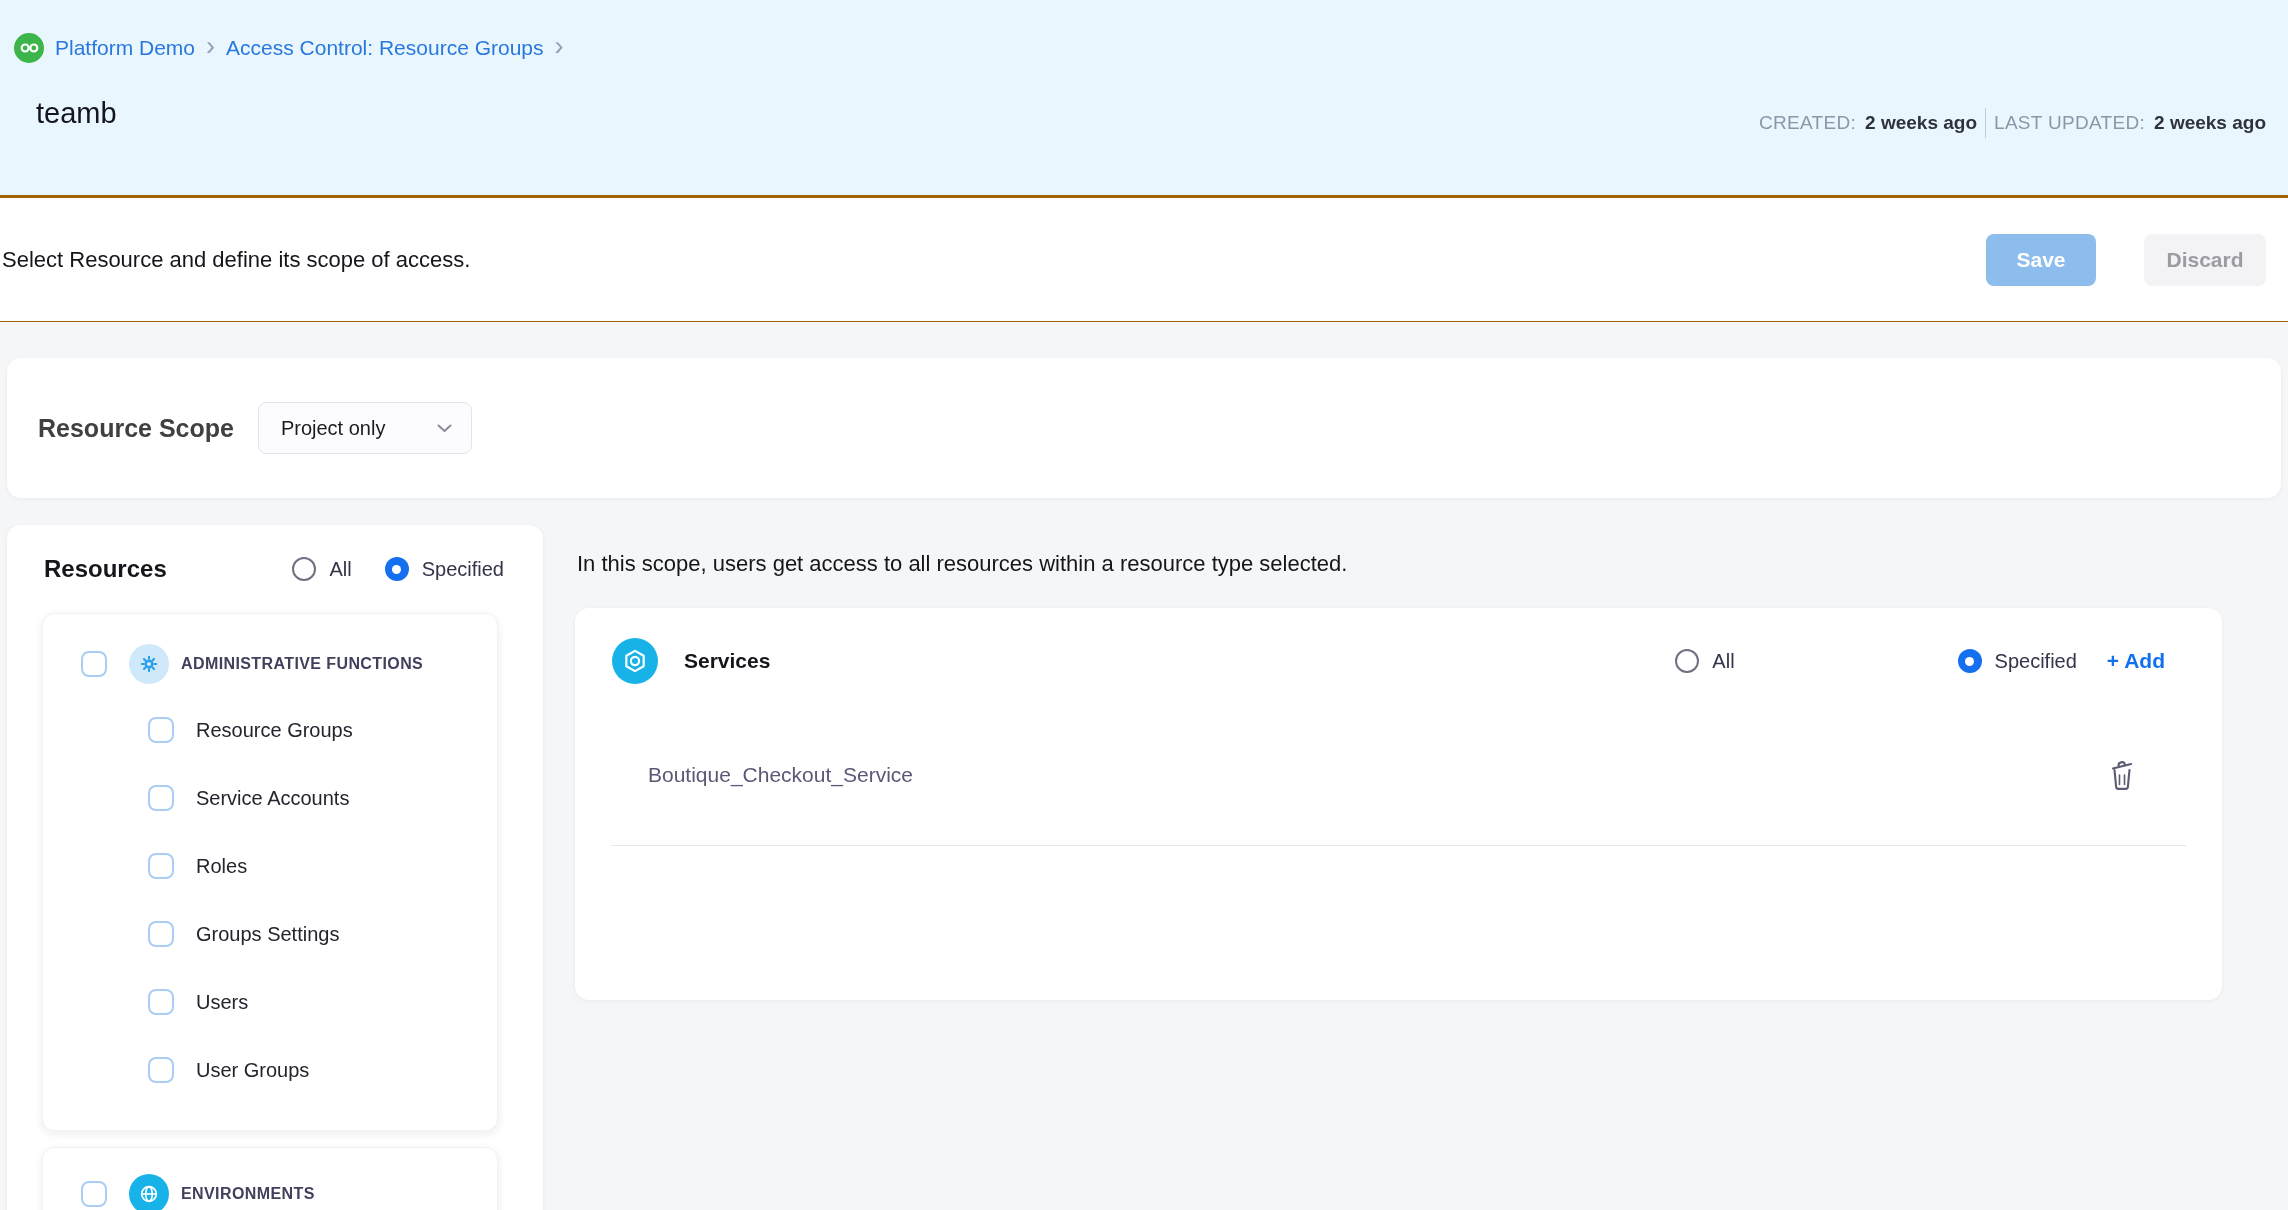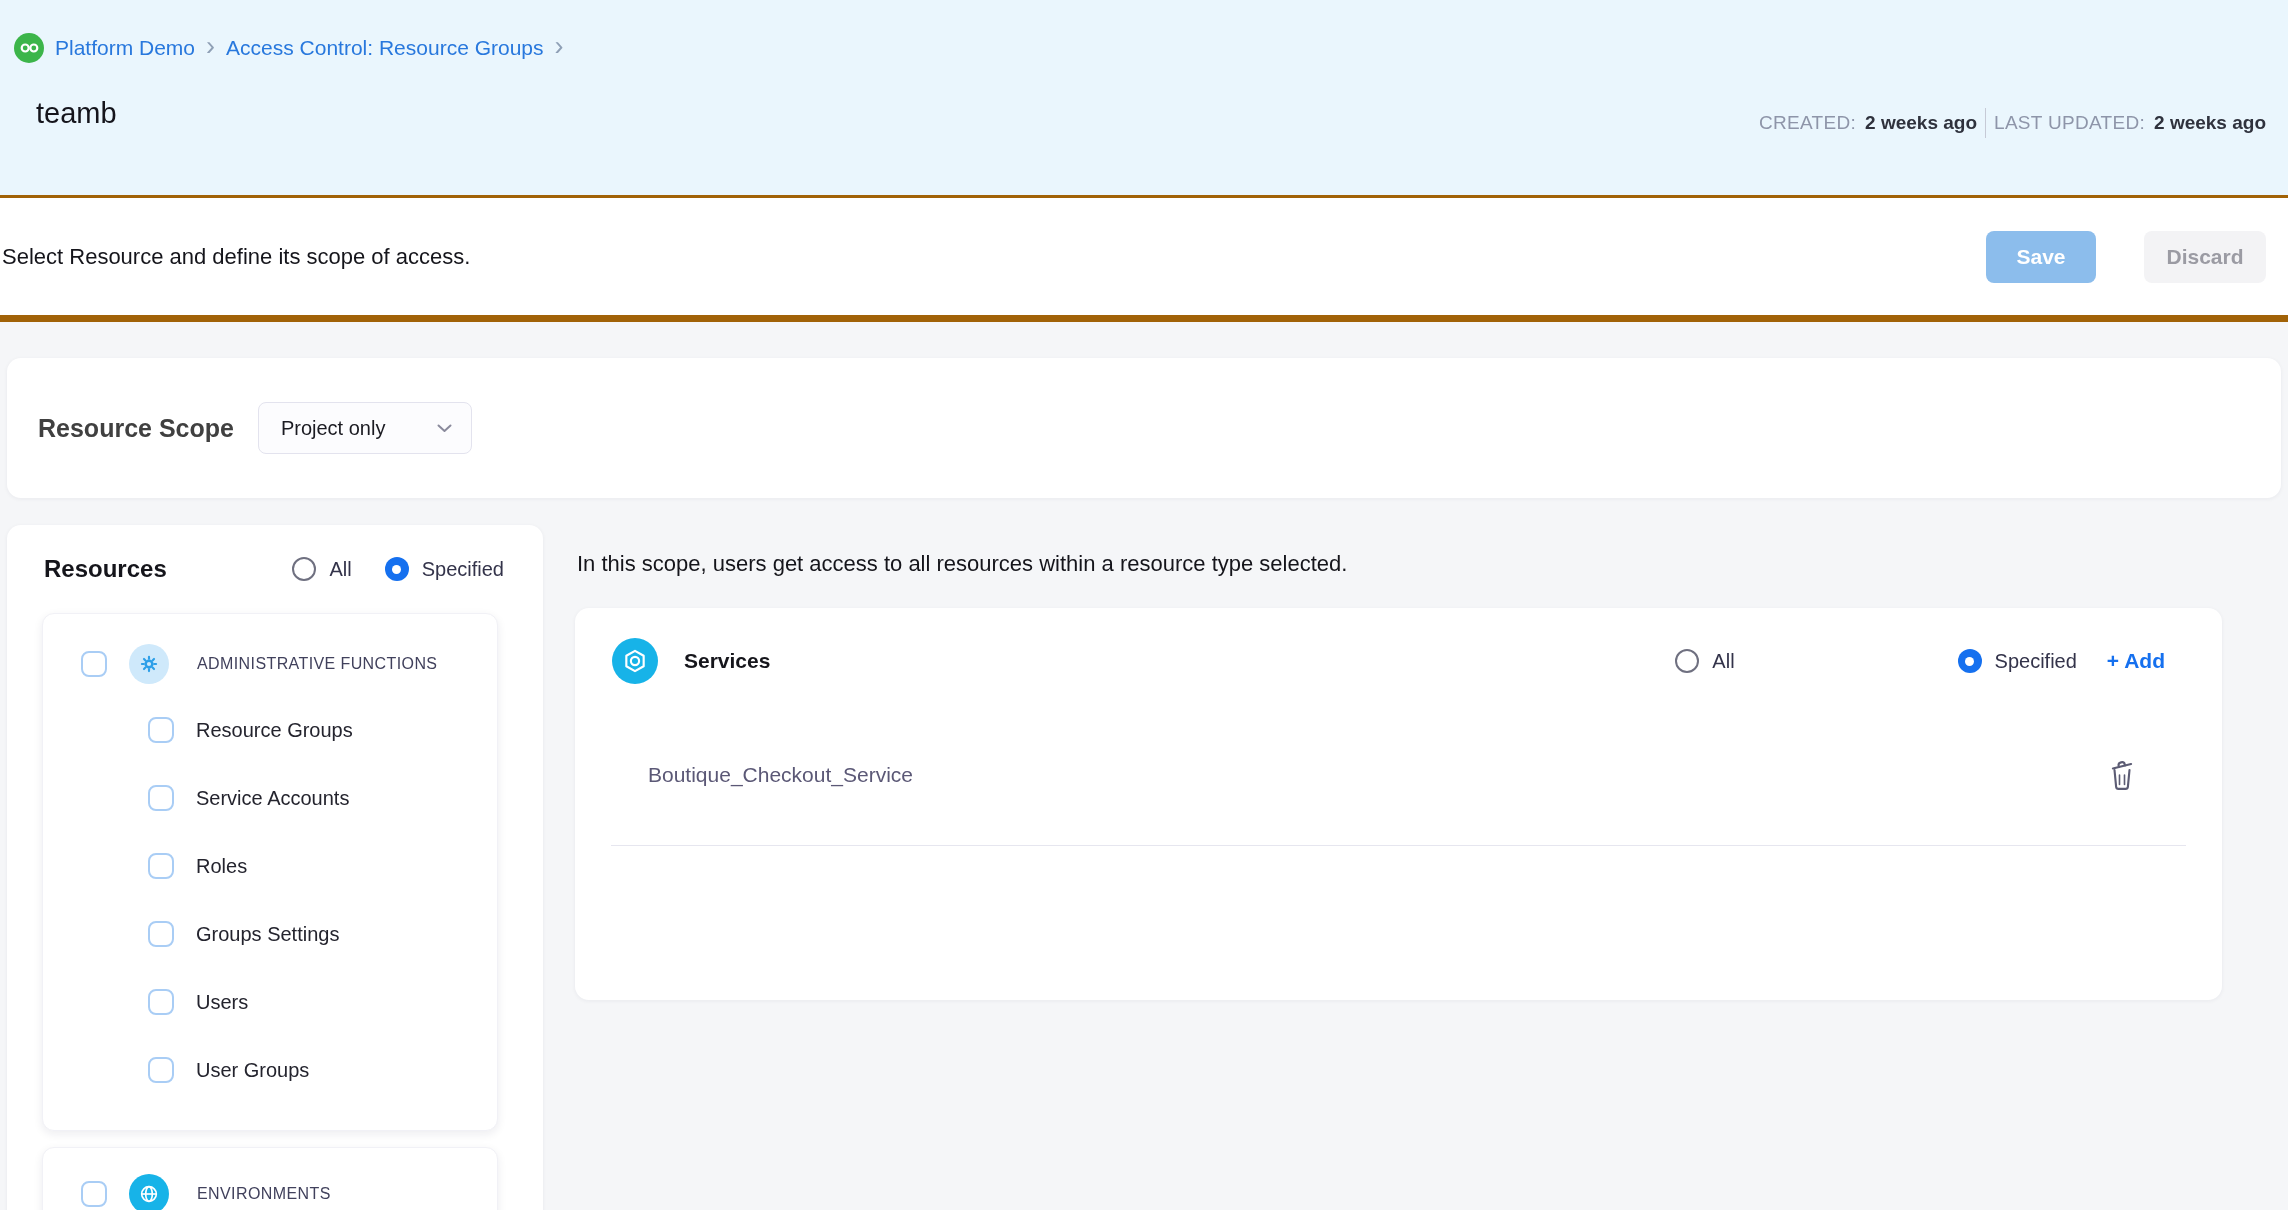--- a/index.html
+++ b/index.html
@@ -13,21 +13,21 @@
   .crumb-link{font-size:21px;color:#2878dd;text-decoration:none;cursor:pointer;}
   .sep{font-size:27px;color:#8fa0b6;line-height:1;margin-top:-4px;}
   .title{position:absolute;top:97px;left:36px;font-size:29px;font-weight:400;color:#15151c;margin:0;}
   .meta{position:absolute;top:108px;right:22px;display:flex;align-items:center;}
   .meta-pair{display:flex;align-items:baseline;gap:9px;}
   .meta-label{font-size:19px;color:#8e95a9;letter-spacing:.3px;}
   .meta-value{font-size:19px;font-weight:700;color:#2f323d;}
   .meta-div{width:1px;height:30px;background:#c6cad6;margin:0 8px;}
 
   
-  .toolbar{position:absolute;top:198px;left:0;width:2288px;height:124px;background:#fff;border-bottom:7px solid #a16207;display:flex;align-items:center;box-sizing:border-box;}
+  .toolbar{position:absolute;top:198px;left:0;width:2288px;height:124px;background:#fff;border-bottom:1px solid #a16207;display:flex;align-items:center;box-sizing:border-box;}
   .tb-text{margin-left:2px;font-size:22px;color:#15151b;}
   .btn{height:52px;border:none;border-radius:8px;font-size:21px;font-weight:700;font-family:inherit;cursor:pointer;}
   .save{width:110px;background:#8cbdec;color:#fff;margin-left:auto;}
   .discard{width:122px;background:#f3f3f5;color:#9b9ba3;margin-left:48px;margin-right:22px;}
 
   
   .scope-card{position:absolute;left:7px;top:358px;width:2274px;height:140px;background:#fff;border-radius:14px;
               box-shadow:0 1px 4px rgba(30,30,60,.06);display:flex;align-items:center;box-sizing:border-box;padding-left:31px;}
   .scope-label{font-size:25px;font-weight:700;color:#404040;}
   .dropdown{margin-left:24px;width:214px;height:52px;background:#fcfcfe;border:1px solid #e3e3ee;border-radius:8px;
@@ -46,21 +46,21 @@
   .radio.on::after{content:"";position:absolute;width:9px;height:9px;border-radius:50%;background:#fff;left:7.5px;top:7.5px;}
   .radio-label{font-size:20px;color:#33334a;}
 
   .list-card{margin:0 45px 0 35px;background:#fff;border:1px solid #f1f1f6;border-radius:12px;
              box-shadow:0 3px 10px rgba(30,30,70,.08);padding:18px 0 26px;}
   .list-card.second{margin-top:16px;height:230px;padding-top:14px;}
   .grow{display:flex;align-items:center;height:64px;padding-left:38px;}
   .gicon{width:40px;height:40px;border-radius:50%;display:flex;align-items:center;justify-content:center;margin-left:22px;flex:0 0 auto;}
   .gicon.admin{background:#cfe9fb;}
   .gicon.env{background:#17b3e8;}
-  .glabel{margin-left:28px;font-size:16px;font-weight:400;color:#41415c;letter-spacing:.4px;}
+  .glabel{margin-left:12px;font-size:16px;font-weight:700;color:#41415c;letter-spacing:.4px;}
   .crow{display:flex;align-items:center;height:68px;padding-left:105px;}
   .clabel{margin-left:22px;font-size:20px;color:#24242e;}
   .cb{width:26px;height:26px;border:2px solid #a9cdf5;border-radius:8px;background:#fff;box-sizing:border-box;cursor:pointer;flex:0 0 auto;}
 
   
   .note{position:absolute;left:577px;top:551px;font-size:22px;color:#15151b;margin:0;}
   .svc-card{position:absolute;left:575px;top:608px;width:1647px;height:392px;background:#fff;border-radius:14px;box-shadow:0 1px 4px rgba(30,30,60,.06);box-sizing:border-box;}
   .svc-head{display:flex;align-items:center;padding:30px 57px 0 37px;}
   .svc-icon{width:46px;height:46px;border-radius:50%;background:#17b3e8;display:flex;align-items:center;justify-content:center;flex:0 0 auto;}
   .svc-title{margin-left:26px;font-size:21px;font-weight:700;color:#15151b;}

